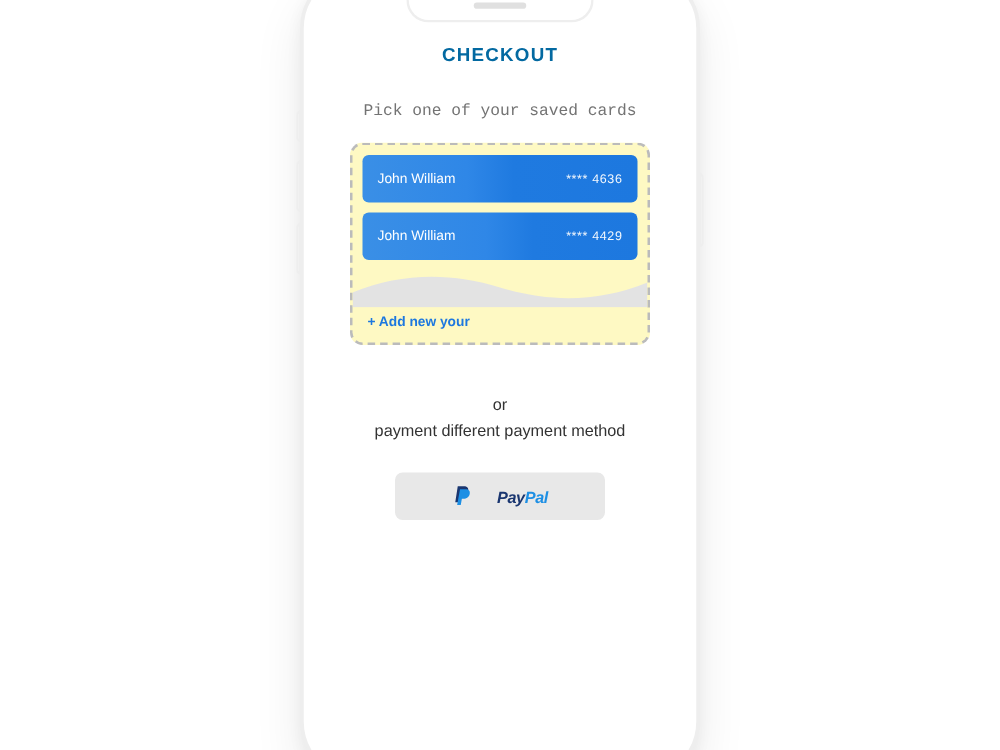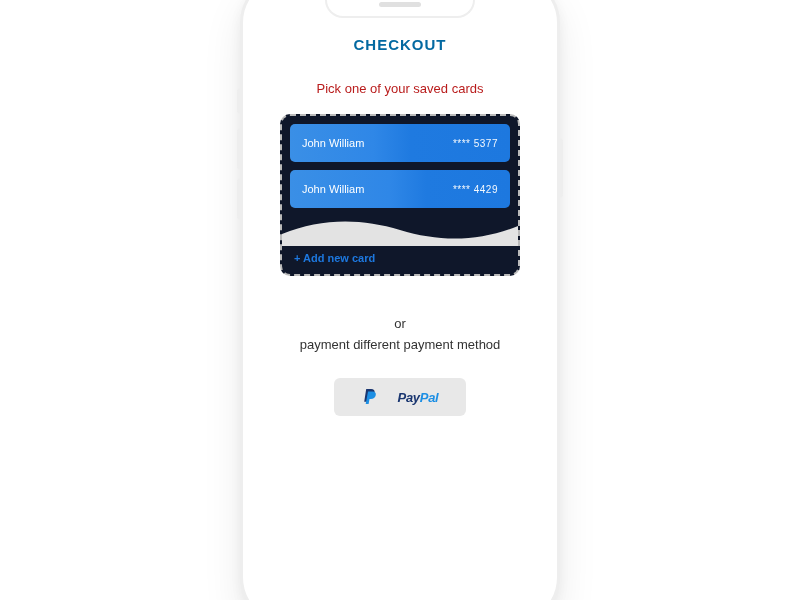--- a/index.html
+++ b/index.html
@@ -83,28 +83,29 @@
     }
     .title {
       font-size: 15px;
       font-weight: 800;
       letter-spacing: 1px;
       color: #0369a1;
       margin-bottom: 28px;
     }
     .subtitle {
       font-size: 13px;
-      color: #b91c1c;
+      color: #737373;
       margin-bottom: 18px;
+      font-family: Liberation Mono, monospace;
     }
     .cards-container {
       width: 240px;
       border: 2px dashed #bbbbbb;
       border-radius: 10px;
-      background: #0f172a;
+      background: #fef9c3;
       padding: 8px 8px 4px 8px;
       position: relative;
       margin-bottom: 40px;
     }
     .card {
       height: 38px;
       border-radius: 5px;
       margin-bottom: 8px;
       position: relative;
       overflow: hidden;
@@ -134,21 +135,21 @@
     .add-card {
       padding: 6px 2px 6px 4px;
       font-size: 11px;
       font-weight: 700;
       color: #1d78df;
       cursor: pointer;
     }
     .or { font-size: 13px; color: #333; margin-bottom: 6px; }
     .choose { font-size: 13px; color: #333; margin-bottom: 26px; }
     .pay-btn {
-      width: 132px;
+      width: 168px;
       height: 38px;
       background: #e8e8e8;
       border-radius: 6px;
       display: flex;
       align-items: center;
       justify-content: center;
       gap: 20px;
       font-size: 13px;
       font-weight: 800;
       color: #1d6fd6;
@@ -178,32 +179,32 @@
       <div class="speaker"></div>
     </div>
 
     <div class="content">
       <div class="title">CHECKOUT</div>
       <div class="subtitle">Pick one of your saved cards</div>
 
       <div class="cards-container">
         <div class="card card-1">
           <span class="name">John William</span>
-          <span class="digits">**** 5377</span>
+          <span class="digits">**** 4636</span>
         </div>
         <div class="card card-2">
           <span class="name">John William</span>
           <span class="digits">**** 4429</span>
         </div>
         <div class="wave">
           <svg viewBox="0 0 240 34" preserveAspectRatio="none">
             <path d="M0,22 C40,6 80,6 120,18 C160,30 200,30 240,14 L240,34 L0,34 Z" fill="#e3e3e3"></path>
           </svg>
         </div>
-        <div class="add-card">+ Add new card</div>
+        <div class="add-card">+ Add new your</div>
       </div>
 
       <div class="or">or</div>
       <div class="choose">payment different payment method</div>
 
       <div class="pay-btn">
         <span>
           <svg width="16" height="18" viewBox="0 0 16 18">
             <path d="M4.2 1 H9.2 C11.6 1 13 2.3 12.6 4.7 C12.1 7.5 10 8.7 7.4 8.7 H6.1 L5.2 13.7 H2.2 Z" fill="#1a3670"></path>
             <path d="M6.0 3.4 H10.6 C12.9 3.4 14.2 4.7 13.8 7.0 C13.3 9.8 11.3 11 8.8 11 H7.5 L6.6 16 H3.7 Z" fill="#1d8fe4"></path>

